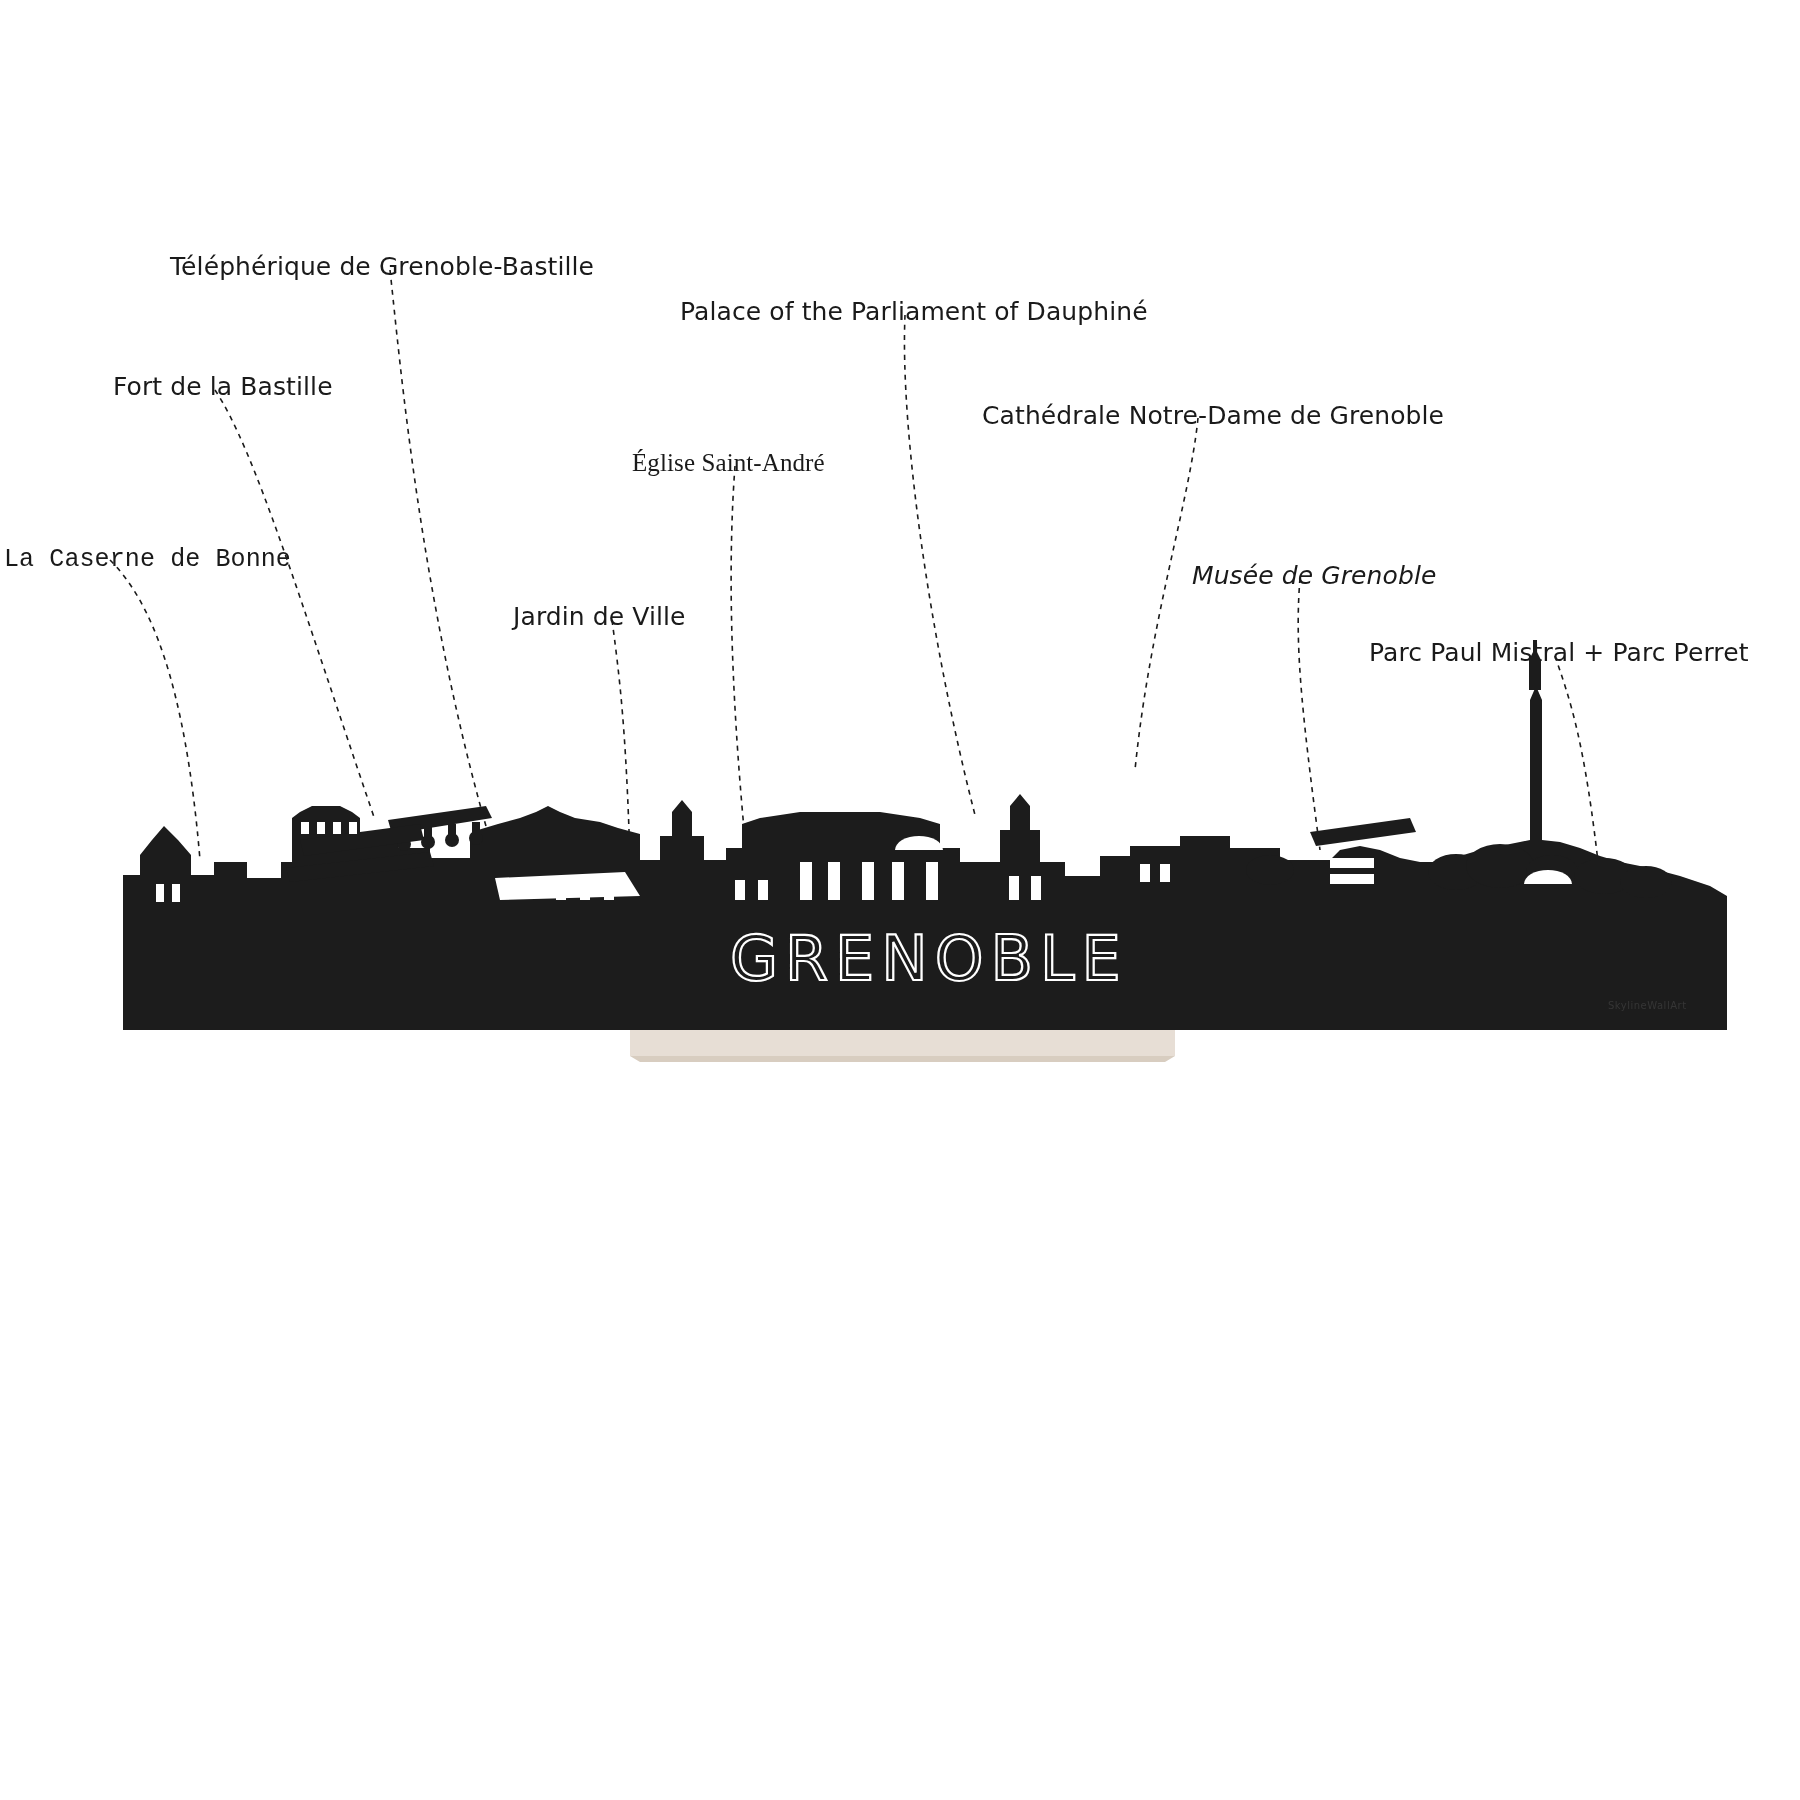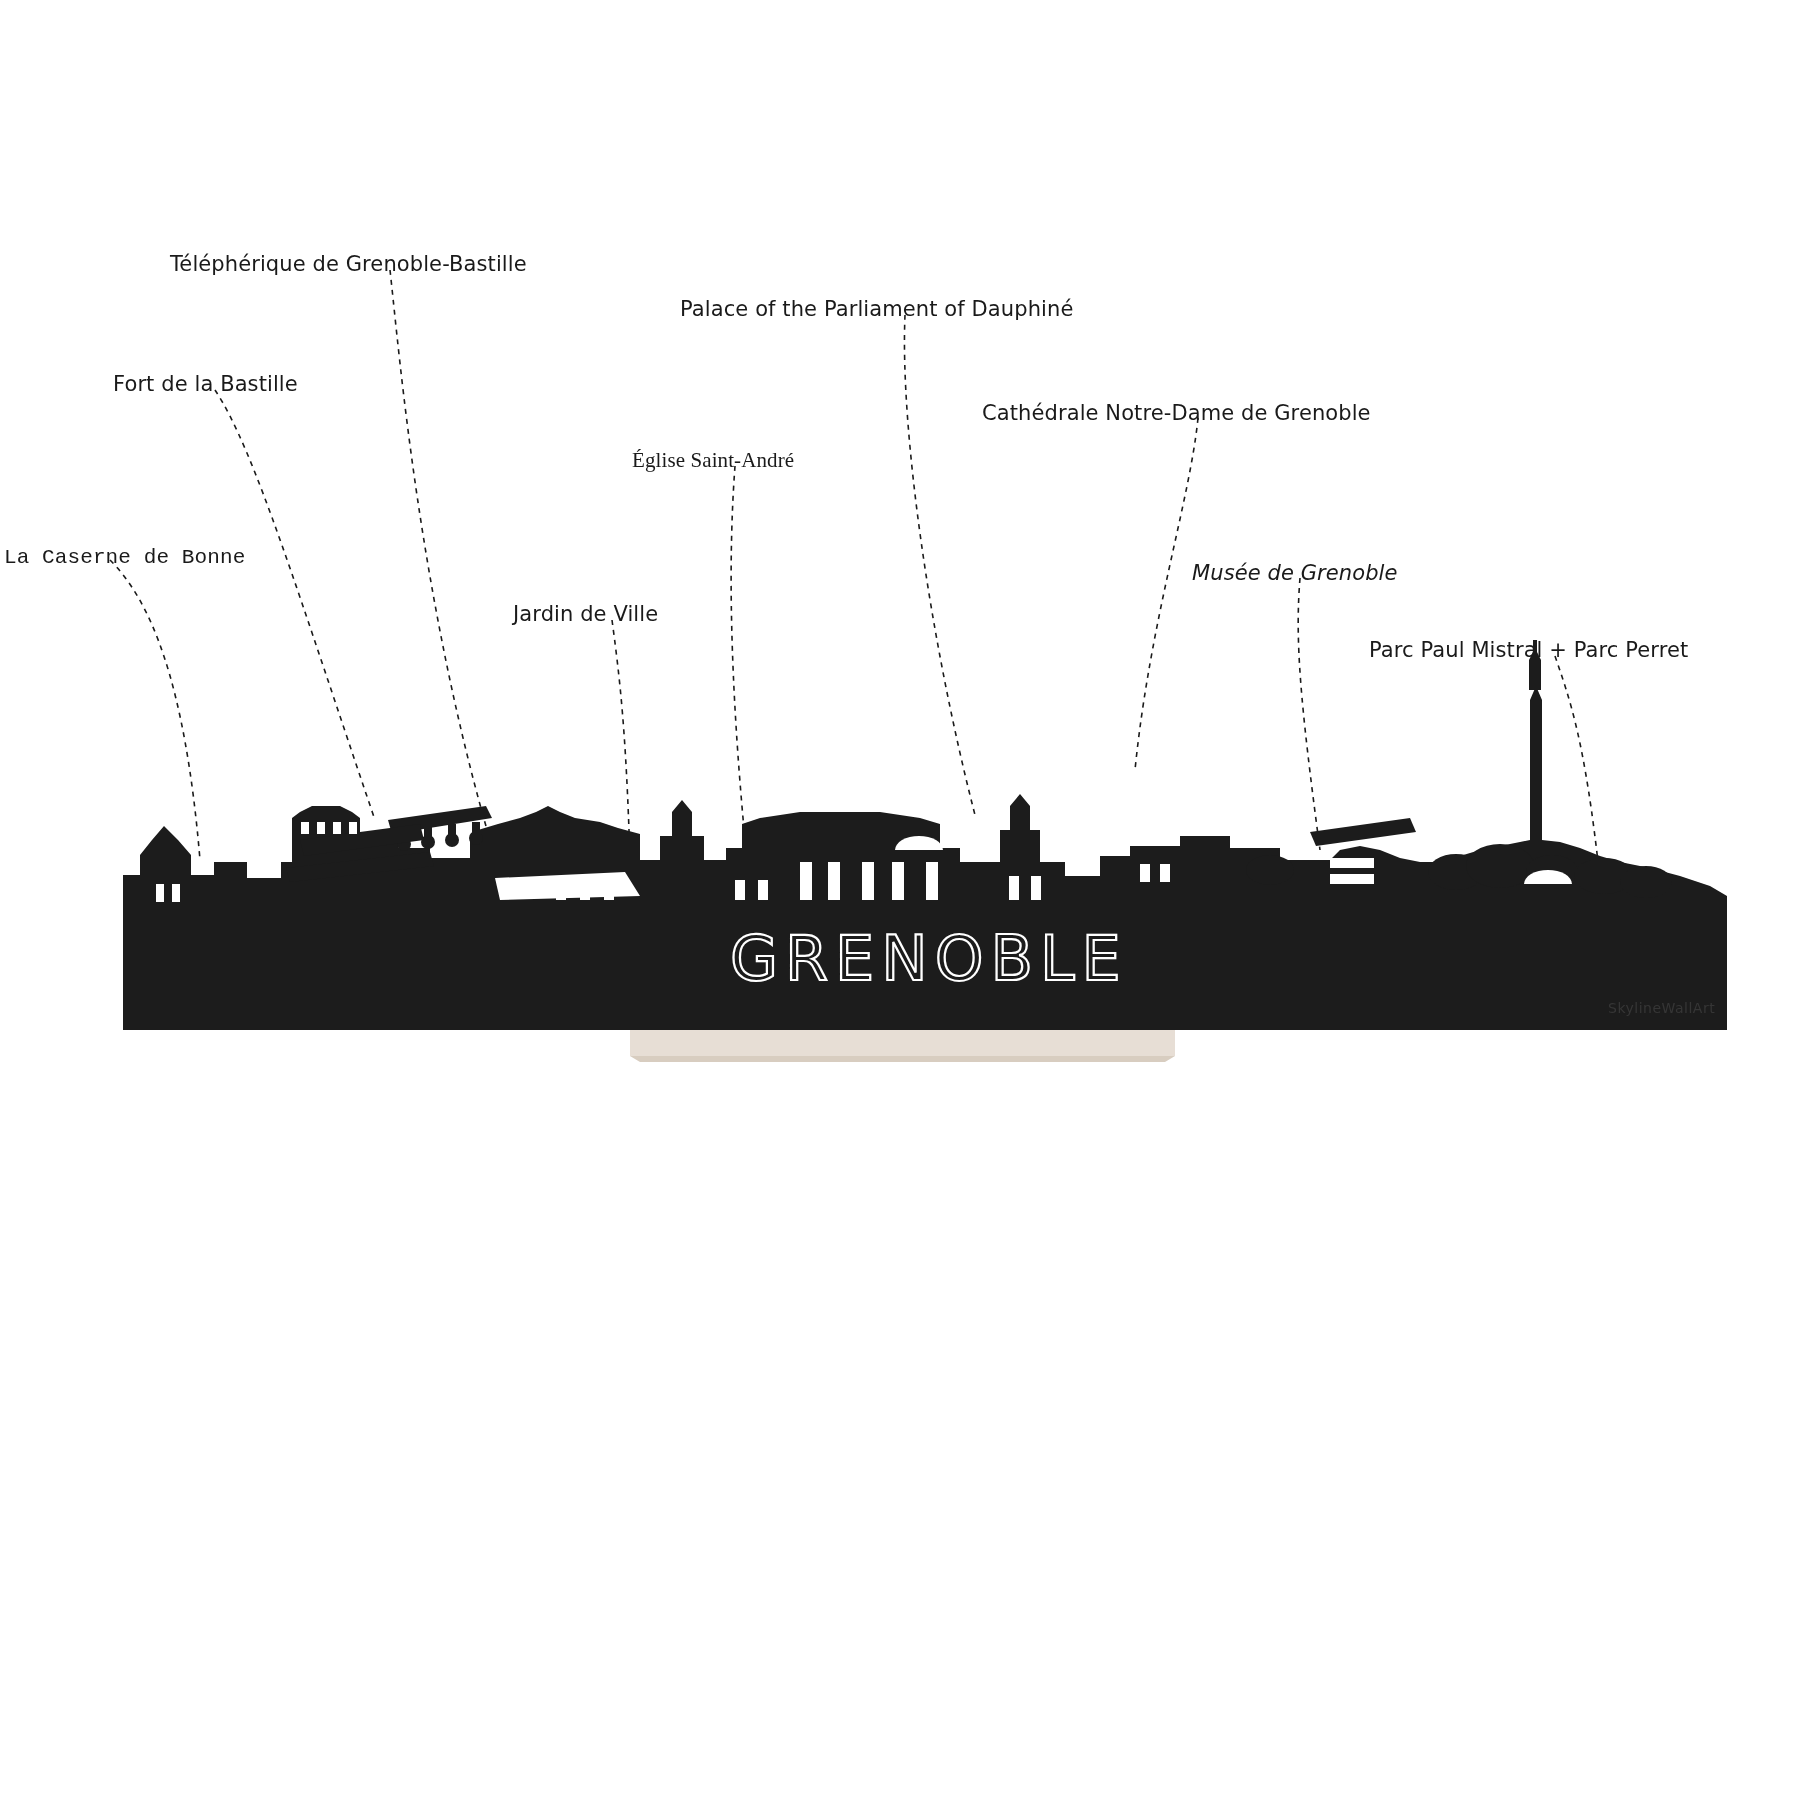--- a/index.html
+++ b/index.html
@@ -16,21 +16,21 @@
   }
   #stage {
     position: absolute;
     left: 0; top: 0;
     width: 1800px;
     height: 1800px;
   }
   .annotation {
     position: absolute;
     font-family: "DejaVu Sans", sans-serif;
-    font-size: 21px;
+    font-size: 25px;
     color: #1a1a1a;
     white-space: nowrap;
     line-height: 1.2;
     letter-spacing: 0.1px;
   }
   .skyline-wrap {
     position: absolute;
     left: 0;
     top: 0;
     width: 1800px;
@@ -40,21 +40,21 @@
   svg { display: block; }
   .leader {
     fill: none;
     stroke: #1a1a1a;
     stroke-width: 1.6;
     stroke-dasharray: 5 5;
   }
   .watermark {
     position: absolute;
     font-family: "DejaVu Sans", sans-serif;
-    font-size: 14px;
+    font-size: 10px;
     color: #4a4a4a;
     opacity: 0.55;
     letter-spacing: 0.5px;
   }
 </style>
 </head>
 <body>
 
 <div id="stage">
 

